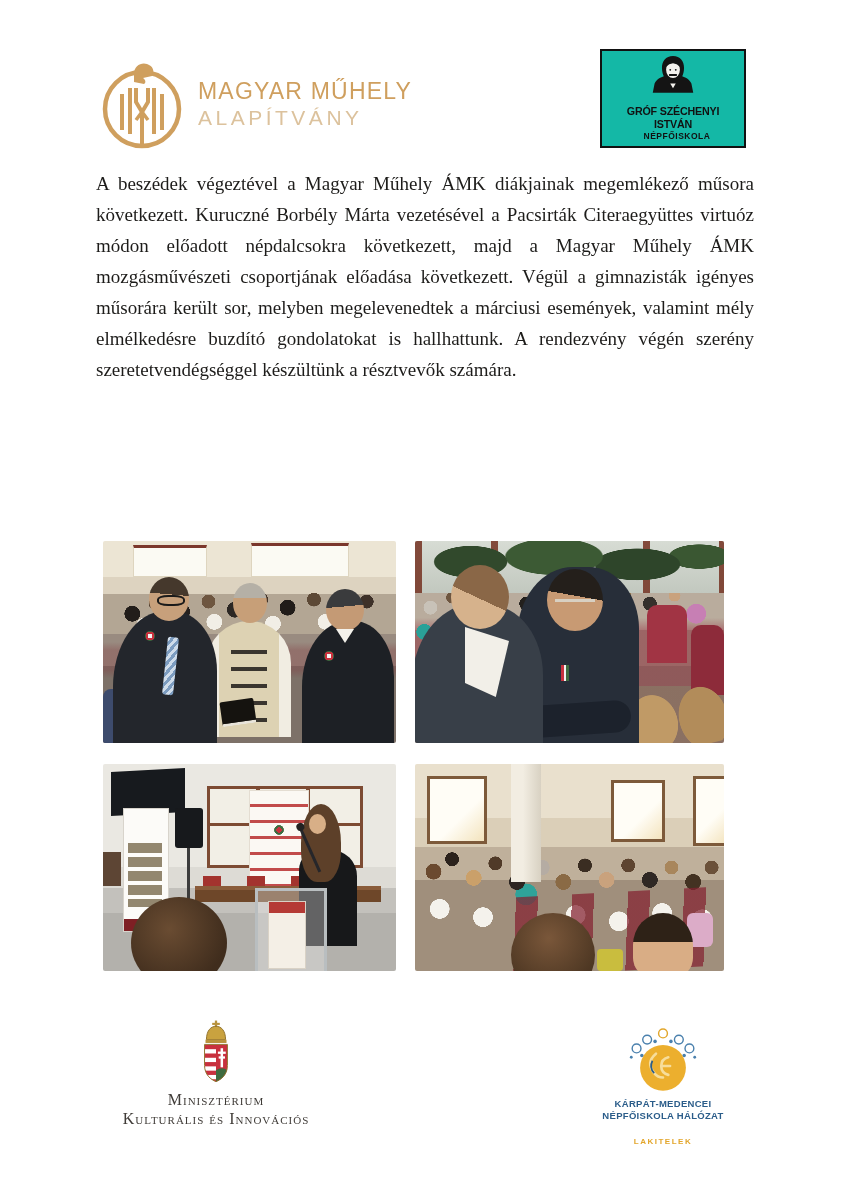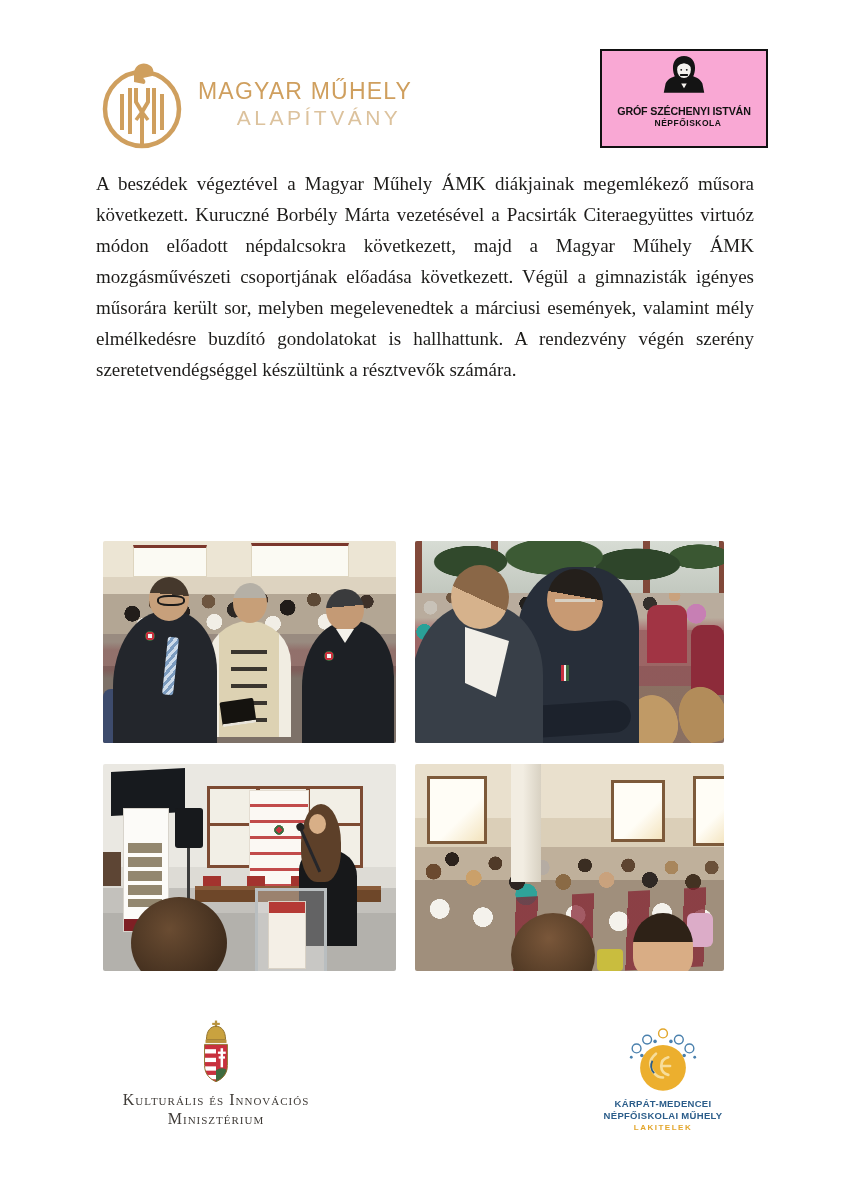--- a/index.html
+++ b/index.html
@@ -1,25 +1,25 @@
 <!DOCTYPE html>
 <html><head>
 <meta charset="utf-8">
 <style>
   html,body { margin:0; padding:0; background:#ffffff; }
   .page { position:relative; width:848px; height:1200px; background:#ffffff; overflow:hidden;
           font-family:"Liberation Serif", serif; }
 
   
-  .mm-logo { position:absolute; left:100px; top:58px; display:flex; align-items:center; gap:14px;text-align:center; }
+  .mm-logo { position:absolute; left:100px; top:58px; display:flex; align-items:center; gap:14px; }
   .mm-l1 { font:400 23px/27px "Liberation Sans", sans-serif; color:#cf9f5e; letter-spacing:1.2px; }
-  .mm-l2 { font:400 21px/25px "Liberation Sans", sans-serif; color:#dcc29d; letter-spacing:3.5px;margin-left:28px; }
-
-  .sz-box { position:absolute; left:600px; top:49px; width:168px; height:99px; box-sizing:border-box;
-            border:2px solid #111; background:#f9a8d4; text-align:center; }
+  .mm-l2 { font:400 21px/25px "Liberation Sans", sans-serif; color:#dcc29d; letter-spacing:3.5px; }
+
+  .sz-box { position:absolute; left:600px; top:49px; width:146px; height:99px; box-sizing:border-box;
+            border:2px solid #111; background:#14b8a6; text-align:center; }
   .sz-box svg { display:block; margin:2px auto 0; }
   .sz-l1 { font:700 11.5px/13px "Liberation Sans", sans-serif; color:#111; letter-spacing:-0.2px; transform:scaleX(.93); }
   .sz-l2 { font:700 8.5px/11px "Liberation Sans", sans-serif; color:#111; letter-spacing:.5px;margin-left:8px; }
 
   
   .article { position:absolute; left:96px; top:168px; width:658px; }
   .article p { margin:0 0 15px; font:19px/31px "Liberation Serif", serif; color:#1d1c1a;
                text-align:justify; }
 
   
@@ -204,21 +204,21 @@
   .ph4-bag { position:absolute; left:272px; bottom:24px; width:26px; height:34px; background:#dcacc8; border-radius:6px; }
   .ph4-yellow { position:absolute; left:182px; bottom:0; width:26px; height:22px; background:#c9bd3e; border-radius:4px; }
 
   
   .ministry { position:absolute; left:108px; top:1020px; width:216px; text-align:center; }
   .ministry svg { display:block; margin:0 auto 4px; }
   .min-line { font:16px/19px "Liberation Serif", serif; font-variant:small-caps; letter-spacing:1px; color:#403c38; }
   .network { position:absolute; left:593px; top:1022px; width:140px; text-align:center; }
   .network svg { display:block; margin:0 auto 2px; }
   .net-l1, .net-l2 { font:700 9.5px/11.5px "Liberation Sans", sans-serif; color:#2b5d8a; letter-spacing:.3px; }
-  .net-l3 { font:700 8px/11px "Liberation Sans", sans-serif; color:#e3a62c; letter-spacing:1.5px; margin-top:1px; }
+  .net-l3 { font:700 8px/11px "Liberation Sans", sans-serif; color:#e3a62c; letter-spacing:1.5px; margin-top:15px; }
 </style>
 </head>
 <body>
 
 <div class="page">
 
   <div class="mm-logo">
     <svg width="84" height="92" viewBox="0 0 84 92">
       <g fill="none" stroke="#cf9f5e">
         <circle cx="42" cy="51" r="37" stroke-width="4.5"></circle>
@@ -331,22 +331,22 @@
         </g>
         <path d="M22 52 q6 -4 12 0 v13 h-12 z" fill="#3f6b3f"></path>
         <g fill="#ffffff">
           <rect x="26.8" y="29" width="2.6" height="20"></rect>
           <rect x="24" y="32.5" width="8.2" height="2.4"></rect>
           <rect x="24.8" y="37.5" width="6.6" height="2.4"></rect>
         </g>
       </g>
       <path d="M10 25 h24 v22 c0 10 -7 15 -12 17 c-5 -2 -12 -7 -12 -17 z" fill="none" stroke="#8f6f2a" stroke-width="1"></path>
     </svg>
+    <div class="min-line">Minisztérium</div>
     <div class="min-line">Kulturális és Innovációs</div>
-    <div class="min-line">Minisztérium</div>
   </div>
 
   <div class="network">
     <svg width="96" height="74" viewBox="0 0 104 84">
       <g fill="none" stroke="#4a80ad" stroke-width="1.6">
         <circle cx="22" cy="30" r="5"></circle>
           <circle cx="34" cy="20" r="5"></circle>
           <circle cx="70" cy="20" r="5"></circle>
           <circle cx="82" cy="30" r="5"></circle>
       </g>
@@ -361,17 +361,17 @@
       </g>
       <circle cx="52" cy="52" r="26" fill="#ecaf2e"></circle>
       <g fill="none" stroke="#f7dd9b" stroke-width="3" stroke-linecap="round">
         <path d="M44 36 q-12 10 -2 22 q4 5 10 5"></path>
         <path d="M58 40 q-8 2 -8 10 q0 8 8 10"></path>
         <path d="M50 50 h10"></path>
       </g>
       <path d="M40 44 q-4 8 2 14" fill="none" stroke="#2b5d8a" stroke-width="2"></path>
     </svg>
     <div class="net-l1">KÁRPÁT-MEDENCEI</div>
-    <div class="net-l2">NÉPFŐISKOLAI MŰHELY</div>
+    <div class="net-l2">NÉPFŐISKOLA HÁLÓZAT</div>
     <div class="net-l3">LAKITELEK</div>
   </div>
 
 </div>
 
 </body></html>

